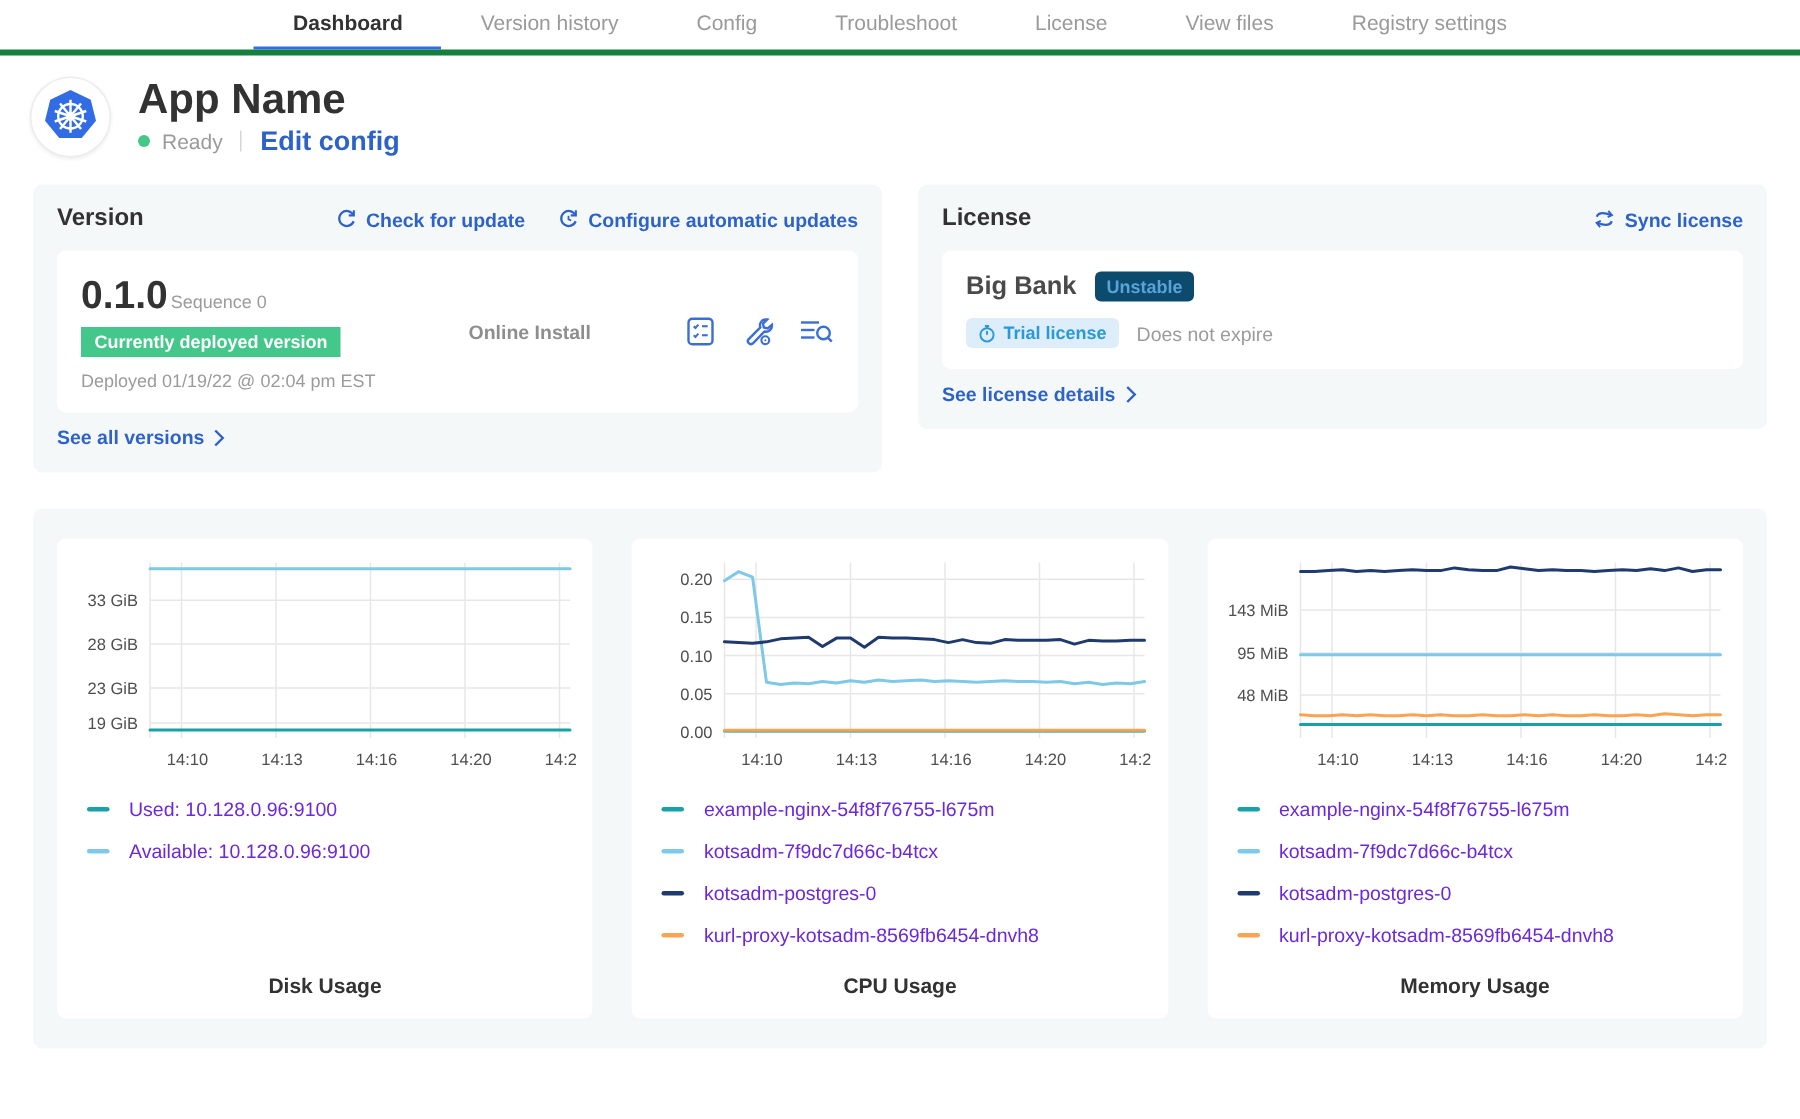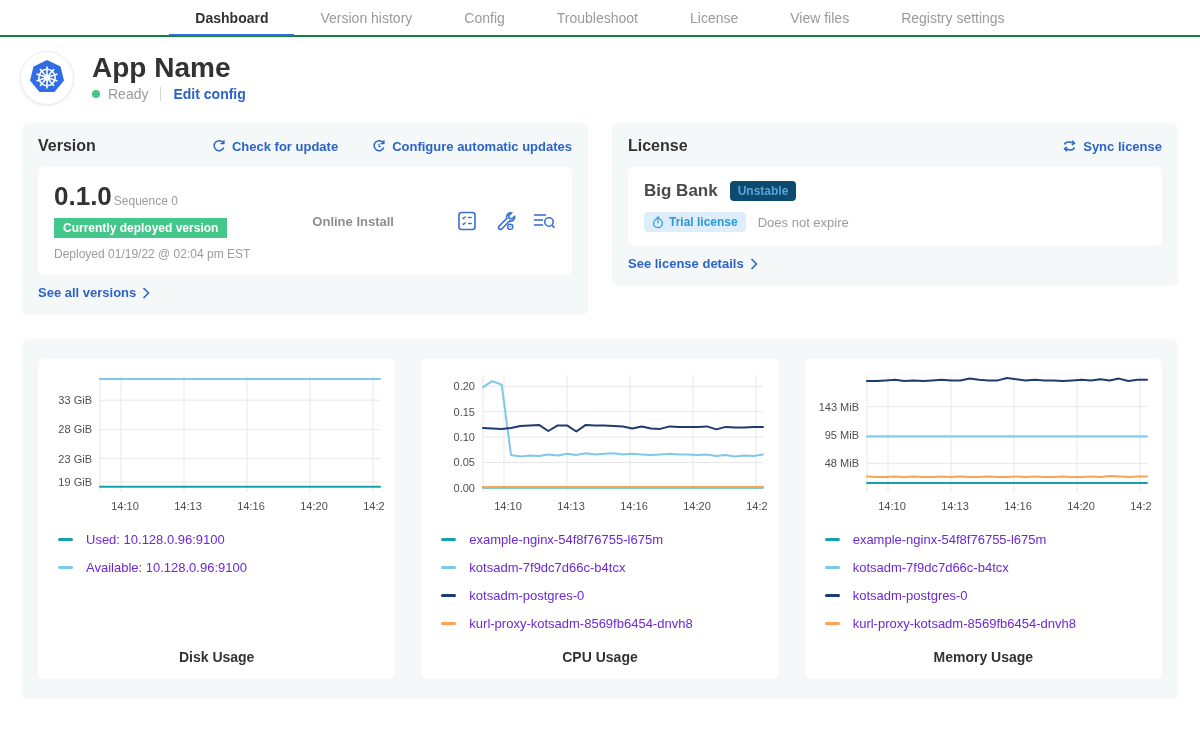--- a/index.html
+++ b/index.html
@@ -1,44 +1,44 @@
 <!DOCTYPE html>
 <html><head>
 <meta charset="utf-8">
 <style>
   * { box-sizing: border-box; }
   html,body { margin:0; padding:0; background:#fff; width:1200px; height:746px;
     font-family:"Liberation Sans", sans-serif; color:#323232; overflow:hidden; }
 
   
-  .topnav { display:flex; justify-content:center; align-items:flex-start;
-    border-bottom:2px solid #15803d; height:37px; background:#fff; }
+  .topnav { display:flex; justify-content:center; align-items:flex-end;
+    border-bottom:4px solid #15803d; height:37px; background:#fff; }
   .tab { padding:10px 26px 8px; font-size:14px; color:#9a9a9a; cursor:pointer;
     border-bottom:2px solid transparent; white-space:nowrap; }
   .tab.active { color:#323232; font-weight:bold; border-bottom-color:#326de6; }
 
   
   .app-header { display:flex; align-items:center; gap:18px; padding:14px 20px 6px; }
   .logo-circle { width:54px; height:54px; border-radius:50%; background:#fff;
     border:1px solid #ededed; box-shadow:0 1px 3px rgba(0,0,0,.08);
     display:flex; align-items:center; justify-content:center; }
   .app-title { font-size:28px; font-weight:bold; margin:0 0 4px; line-height:1; }
   .status-row { display:flex; align-items:center; gap:8px; font-size:14px; color:#9b9b9b; }
   .dot { width:8px; height:8px; border-radius:50%; background:#44c78a; }
   .vdiv { width:1px; height:14px; background:#d5d5d5; margin:0 4px; }
   .blue-link { color:#2d63c8; font-weight:bold; font-size:13px; cursor:pointer;
     display:inline-flex; align-items:center; gap:6px; white-space:nowrap; }
-  .status-row .blue-link { font-size:14px; }
+  .status-row .blue-link { font-size:18px; }
 
   
   .cards-row { display:flex; gap:24px; padding:12px 22px 0; align-items:flex-start; }
   .panel { background:#f5f8f9; border-radius:6px; padding:14px 16px; }
   .panel-head { display:flex; align-items:center; justify-content:space-between; margin-bottom:12px; }
   .panel-title { font-size:16px; font-weight:bold; }
-  .head-links { display:flex; gap:34px; }
+  .head-links { display:flex; gap:22px; }
   .inner-card { background:#fff; border-radius:6px; padding:14px 16px; }
 
   .version-panel { width:566px; }
   .version-inner { display:flex; align-items:center; justify-content:space-between; }
   .ver-number-row { display:flex; align-items:baseline; gap:2px; }
   .ver-number { font-size:26px; font-weight:bold; }
   .ver-seq { font-size:12px; color:#9b9b9b; }
   .green-badge { display:inline-block; margin-top:6px; background:#44c78a; color:#fff;
     font-size:12px; font-weight:bold; padding:3px 9px; border-radius:0; }
   .deployed { font-size:12px; color:#9b9b9b; margin-top:9px; }

